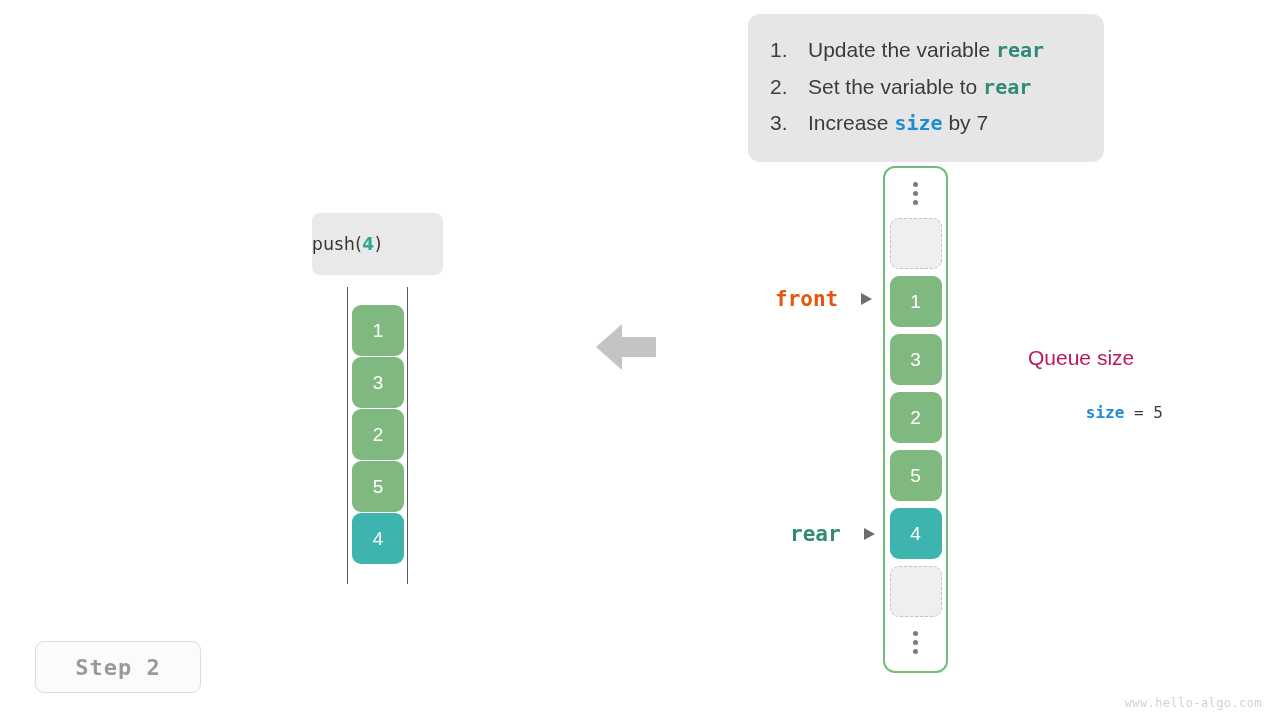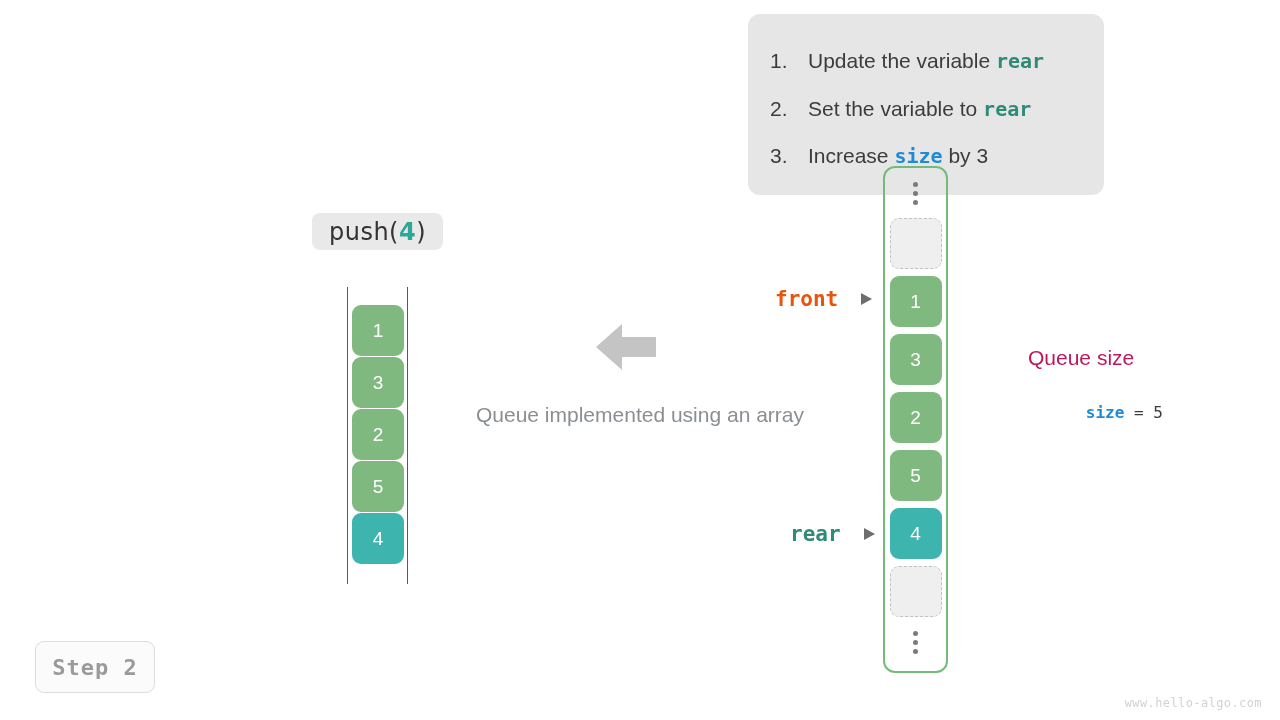--- a/index.html
+++ b/index.html
@@ -36,48 +36,47 @@
     font-size: 21px;
     color: #3c3c3c;
     line-height: 36.5px;
     white-space: pre;
   }
   .instr-num {
     width: 38px;
     flex: none;
     color: #3c3c3c;
   }
-  .instr-text { white-space: pre; margin-top: 11px; }
+  .instr-text { white-space: pre; }
   .kw-rear {
     font-family: "DejaVu Sans Mono", monospace;
     font-weight: bold;
     color: #2f8a78;
     font-size: 20px;
   }
   .kw-size {
     font-family: "DejaVu Sans Mono", monospace;
     font-weight: bold;
     color: #1f8ad6;
     font-size: 20px;
   }
 
   
   .push-label {
     position: absolute;
     left: 312px;
     top: 213px;
     width: 131px;
-    height: 37px;
+    height: 62px;
     background: #e9e9e9;
     border-radius: 8px;
     display: flex;
     align-items: center;
-    justify-content: center;
     font-family: "DejaVu Sans", sans-serif;
-    font-size: 24px;
+    font-size: 17px;
     color: #333333;
     letter-spacing: 0.5px;
   }
   .push-arg { color: #2fa795; font-weight: bold; }
 
   
   .left-array {
     position: absolute;
     left: 347px;
     top: 287px;
@@ -216,21 +215,21 @@
     color: #3c3c3c;
     white-space: pre;
   }
   .size-expr .var { color: #1f8ad6; font-weight: bold; }
 
   
   .step-badge {
     position: absolute;
     left: 35px;
     top: 641px;
-    width: 120px;
+    width: 166px;
     height: 52px;
     box-sizing: border-box;
     background: #fbfbfb;
     border: 1.4px solid #dcdcdc;
     border-radius: 9px;
     display: flex;
     align-items: center;
     justify-content: center;
     font-family: "DejaVu Sans Mono", monospace;
     font-weight: bold;
@@ -259,21 +258,21 @@
     <div class="instr-row">
       <span class="instr-num">1.</span>
       <span class="instr-text">Update the variable </span><span class="kw-rear">rear</span><span class="instr-text"></span>
     </div>
     <div class="instr-row">
       <span class="instr-num">2.</span>
       <span class="instr-text">Set the variable to </span><span class="kw-rear">rear</span><span class="instr-text"></span>
     </div>
     <div class="instr-row">
       <span class="instr-num">3.</span>
-      <span class="instr-text">Increase </span><span class="kw-size">size</span><span class="instr-text"> by 3</span>
+      <span class="instr-text">Increase </span><span class="kw-size">size</span><span class="instr-text"> by 7</span>
     </div>
   </div>
 
   <div class="push-label">
     <span>push(</span>
       <span class="push-arg">4</span>
       <span>)</span>
   </div>
 
   <div class="left-array">
@@ -287,21 +286,20 @@
       <div class="cell cell-teal">4</div>
     </div>
   </div>
 
   <div class="big-arrow">
     <svg width="60" height="50" viewBox="0 0 60 50">
       <polygon points="0,25 26,2 26,15 60,15 60,35 26,35 26,48" fill="#c4c4c4"></polygon>
     </svg>
   </div>
 
-  <div class="caption">Queue implemented using an array</div>
 
   <div class="mem-column">
     <div class="dots">
       <span></span>
         <span></span>
         <span></span>
     </div>
     <div class="mem-cells">
       <div class="cell-empty"></div>
       <div class="cell cell-green">1</div>

